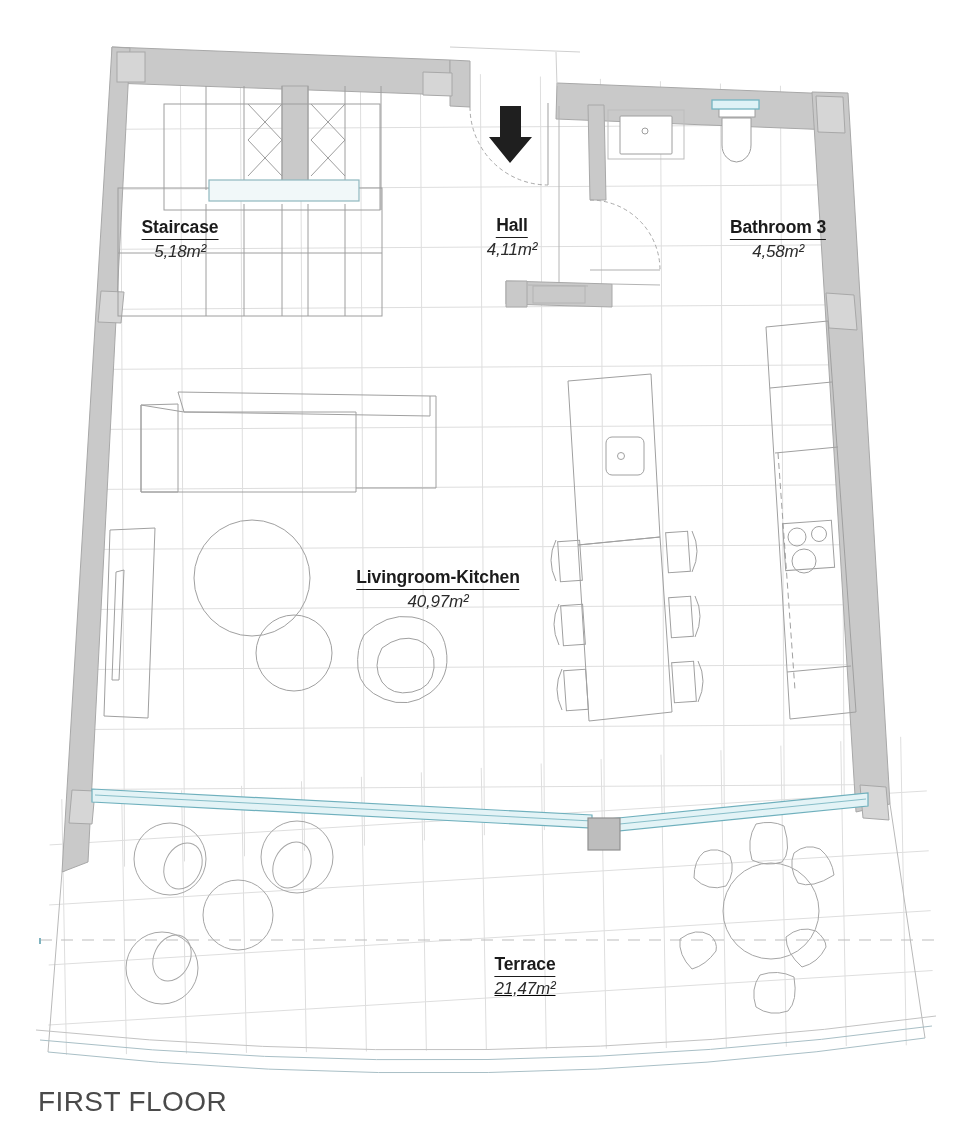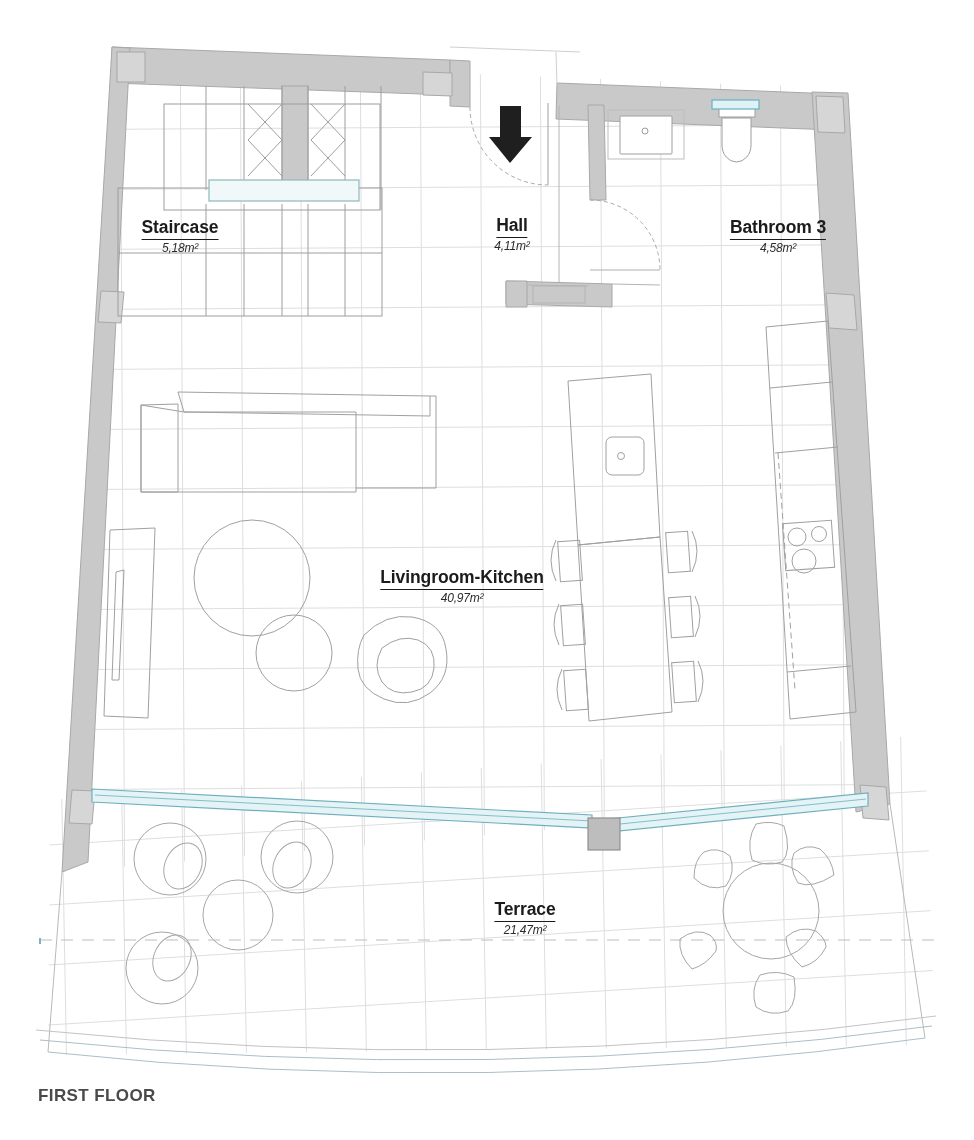--- a/index.html
+++ b/index.html
@@ -38,33 +38,33 @@
     font-size: 17.5px;
     font-weight: bold;
     color: #1b1b1b;
     letter-spacing: -0.1px;
     line-height: 1.12;
     border-bottom: 1.6px solid #1b1b1b;
     display: inline-block;
     padding-bottom: 1px;
   }
   .room-area {
-    font-size: 12px;
+    font-size: 17px;
     font-style: italic;
     color: #2b2b2b;
     line-height: 1.3;
     margin-top: 1px;
     letter-spacing: -0.2px;
   }
   #floor-title {
     position: absolute;
     left: 38px;
     top: 1086px;
-    font-size: 17px;
-    font-weight: bold;
+    font-size: 28px;
+    font-weight: normal;
     color: #4a4a4a;
     letter-spacing: 0.4px;
   }
 </style>
 </head>
 <body>
 
 <div id="plan-root">
 
   <svg id="plan-svg" viewBox="0 0 974 1140">
@@ -333,25 +333,25 @@
   <div class="room-label" style="left:512px; top:216px;">
     <div class="room-name">Hall</div>
     <div class="room-area">4,11m²</div>
   </div>
 
   <div class="room-label" style="left:778px; top:218px;">
     <div class="room-name">Bathroom 3</div>
     <div class="room-area">4,58m²</div>
   </div>
 
-  <div class="room-label" style="left:438px; top:568px;margin-left:24px;">
+  <div class="room-label" style="left:438px; top:568px;">
     <div class="room-name">Livingroom-Kitchen</div>
     <div class="room-area">40,97m²</div>
   </div>
 
-  <div class="room-label" style="left:525px; top:900px;">
+  <div class="room-label" style="left:525px; top:955px;text-decoration:underline;">
     <div class="room-name">Terrace</div>
     <div class="room-area">21,47m²</div>
   </div>
 
   <div id="floor-title">FIRST FLOOR</div>
 
 </div>
 
 </body></html>

